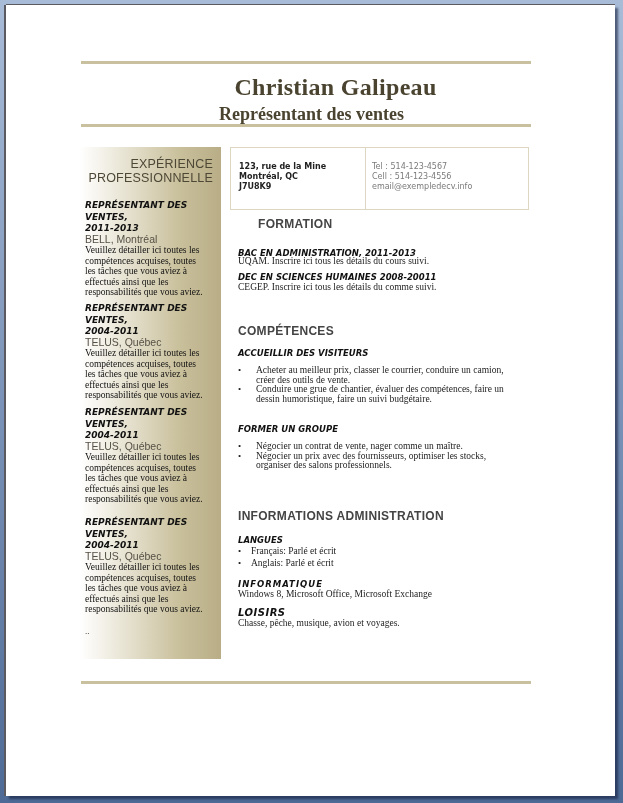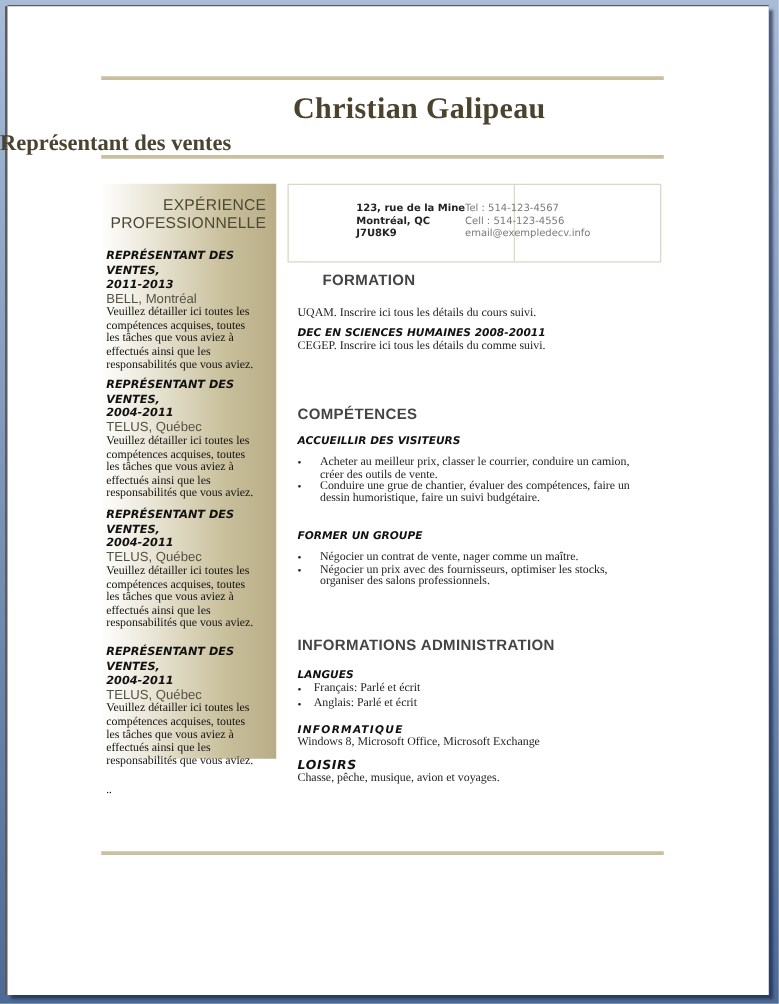--- a/index.html
+++ b/index.html
@@ -18,27 +18,27 @@
     .rule.top { top: 61px; }
     .rule.mid { top: 124px; }
     .rule.bottom { top: 681px; }
 
     .name {
       position: absolute; top: 74px; left: 0; width: 623px; text-align: center;
       font-family: "Liberation Serif", serif; font-weight: bold;
       font-size: 24px; color: #4a4330; letter-spacing: 0.3px; padding-left: 24px;
     }
     .role {
-      position: absolute; top: 104px; left: 0; width: 623px; 
+      position: absolute; top: 104px; left: 0; width: 623px; text-align: center;
       font-family: "Liberation Serif", serif; font-weight: bold;
       font-size: 18px; color: #4a4330;
     }
 
     .sidebar {
-      position: absolute; left: 80px; top: 147px; width: 141px; height: 460px;
+      position: absolute; left: 80px; top: 147px; width: 141px; height: 512px;
       background: linear-gradient(to right, #ffffff 0%, #e9e5d5 30%, #c9c09c 70%, #b8ad86 100%);
     }
     .sb-heading {
       position: absolute; right: 8px; top: 10px; text-align: right;
       font-family: "Liberation Sans", sans-serif; font-size: 12.5px; line-height: 14px;
       color: #4d4736; letter-spacing: 0.2px;
     }
     .job { position: absolute; right: 6px; width: 130px; }
     .job-title {
       font-family: "DejaVu Sans", sans-serif; font-weight: bold; font-style: italic;
@@ -58,21 +58,20 @@
     }
     .job-dot { font-size: 9px; line-height: 12px; color: #111; }
 
     .contact {
       position: absolute; left: 230px; top: 147px; width: 297px; height: 61px;
       border: 1px solid #ddd6c0;
     }
     .contact .c-left {
       position: absolute; left: 0; top: 0; width: 134px; height: 61px;
       border-right: 1px solid #ddd6c0;
-      margin-left: 46px;
     }
     .contact .c-left-text {
       position: absolute; left: 8px; top: 14px;
       font-family: "DejaVu Sans", sans-serif; font-weight: bold; font-size: 8px; line-height: 10px; color: #222;
     }
     .contact .c-right-text {
       position: absolute; left: 141px; top: 14px;
       font-family: "DejaVu Sans", sans-serif; font-size: 8px; line-height: 10px; color: #7a7a7a;
     }
 
@@ -181,20 +180,21 @@
   </div>
   <div class="c-right-text">
     <div>Tel : 514-123-4567</div>
     <div>Cell : 514-123-4556</div>
     <div>email@exempledecv.info</div>
   </div>
 </div>
 
 <div class="sec-title" style="top:217px;padding-left:20px;">FORMATION</div>
 <div class="main" style="top:248px;">
+  <div class="sub-title">BAC EN ADMINISTRATION, 2011-2013</div>
   <div class="body-text" style="margin-top:-2px;">UQAM. Inscrire ici tous les détails du cours suivi.</div>
   <div class="sub-title" style="margin-top:6px;">DEC EN SCIENCES HUMAINES 2008-20011</div>
   <div class="body-text">CEGEP. Inscrire ici tous les détails du comme suivi.</div>
 </div>
 
 <div class="sec-title" style="top:324px;">COMPÉTENCES</div>
 <div class="main" style="top:348px;">
   <div class="sub-title">ACCUEILLIR DES VISITEURS</div>
   <ul class="bullets" style="margin-top:8px; width:270px;">
     <li>Acheter au meilleur prix, classer le courrier, conduire un camion, créer des outils de vente.</li>

